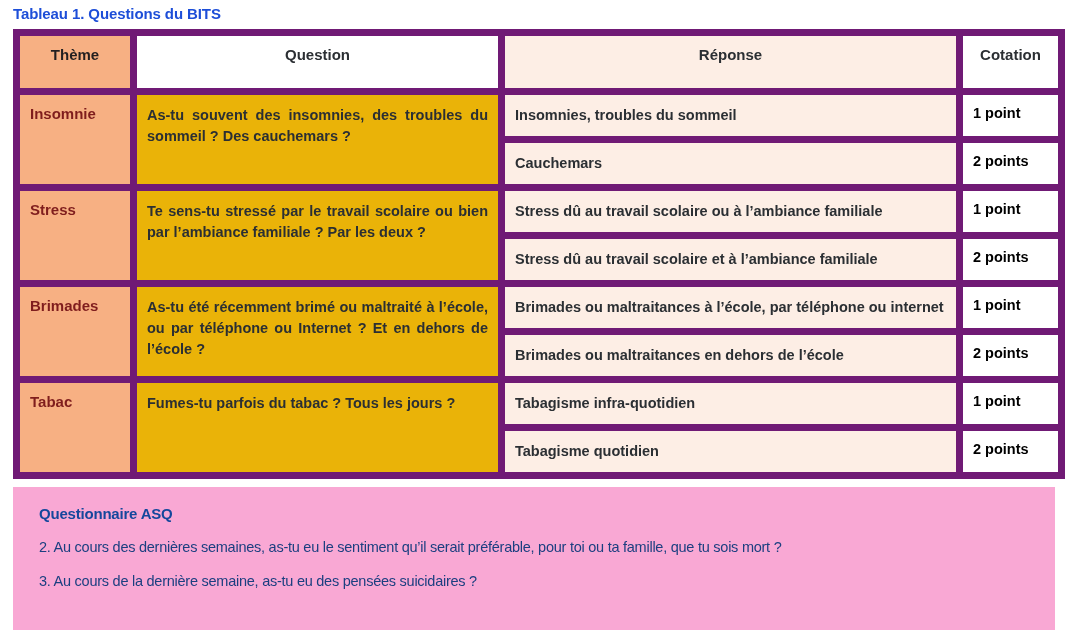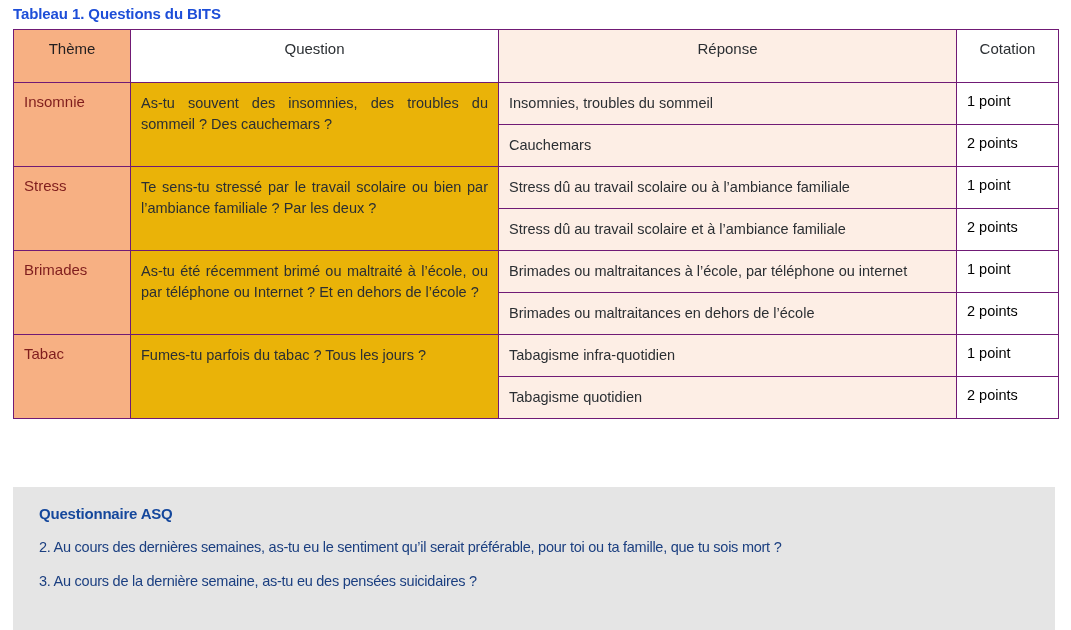--- a/index.html
+++ b/index.html
@@ -32,24 +32,24 @@
   .bits-table {
     position: absolute;
     left: 13px;
     top: 29px;
     width: 1045px;
     border-collapse: collapse;
     table-layout: fixed;
     font-size: 14.5px;
   }
   .bits-table td, .bits-table th {
-    border: 1px solid #701a75;
+    border: 7px solid #701a75;
     padding: 10px;
     vertical-align: top;
-    font-weight: normal;
+    font-weight: bold;
   }
 
   
   col.c-theme    { width: 117px; }
   col.c-question { width: 368px; }
   col.c-reponse  { width: 458px; }
   col.c-cotation { width: 102px; }
 
   
   .hdr-theme {
@@ -111,21 +111,21 @@
     white-space: nowrap;
   }
 
   
   .asq-panel {
     position: absolute;
     left: 13px;
     top: 487px;
     width: 1042px;
     height: 143px;
-    background: #e5e5e5;
+    background: #f9a8d4;
     box-sizing: border-box;
     padding: 18px 22px 0 14px;
   }
   .asq-heading {
     color: #14479c;
     font-weight: bold;
     font-size: 15px;
     margin: 0 0 17px 12px;
     letter-spacing: -0.2px;
   }

